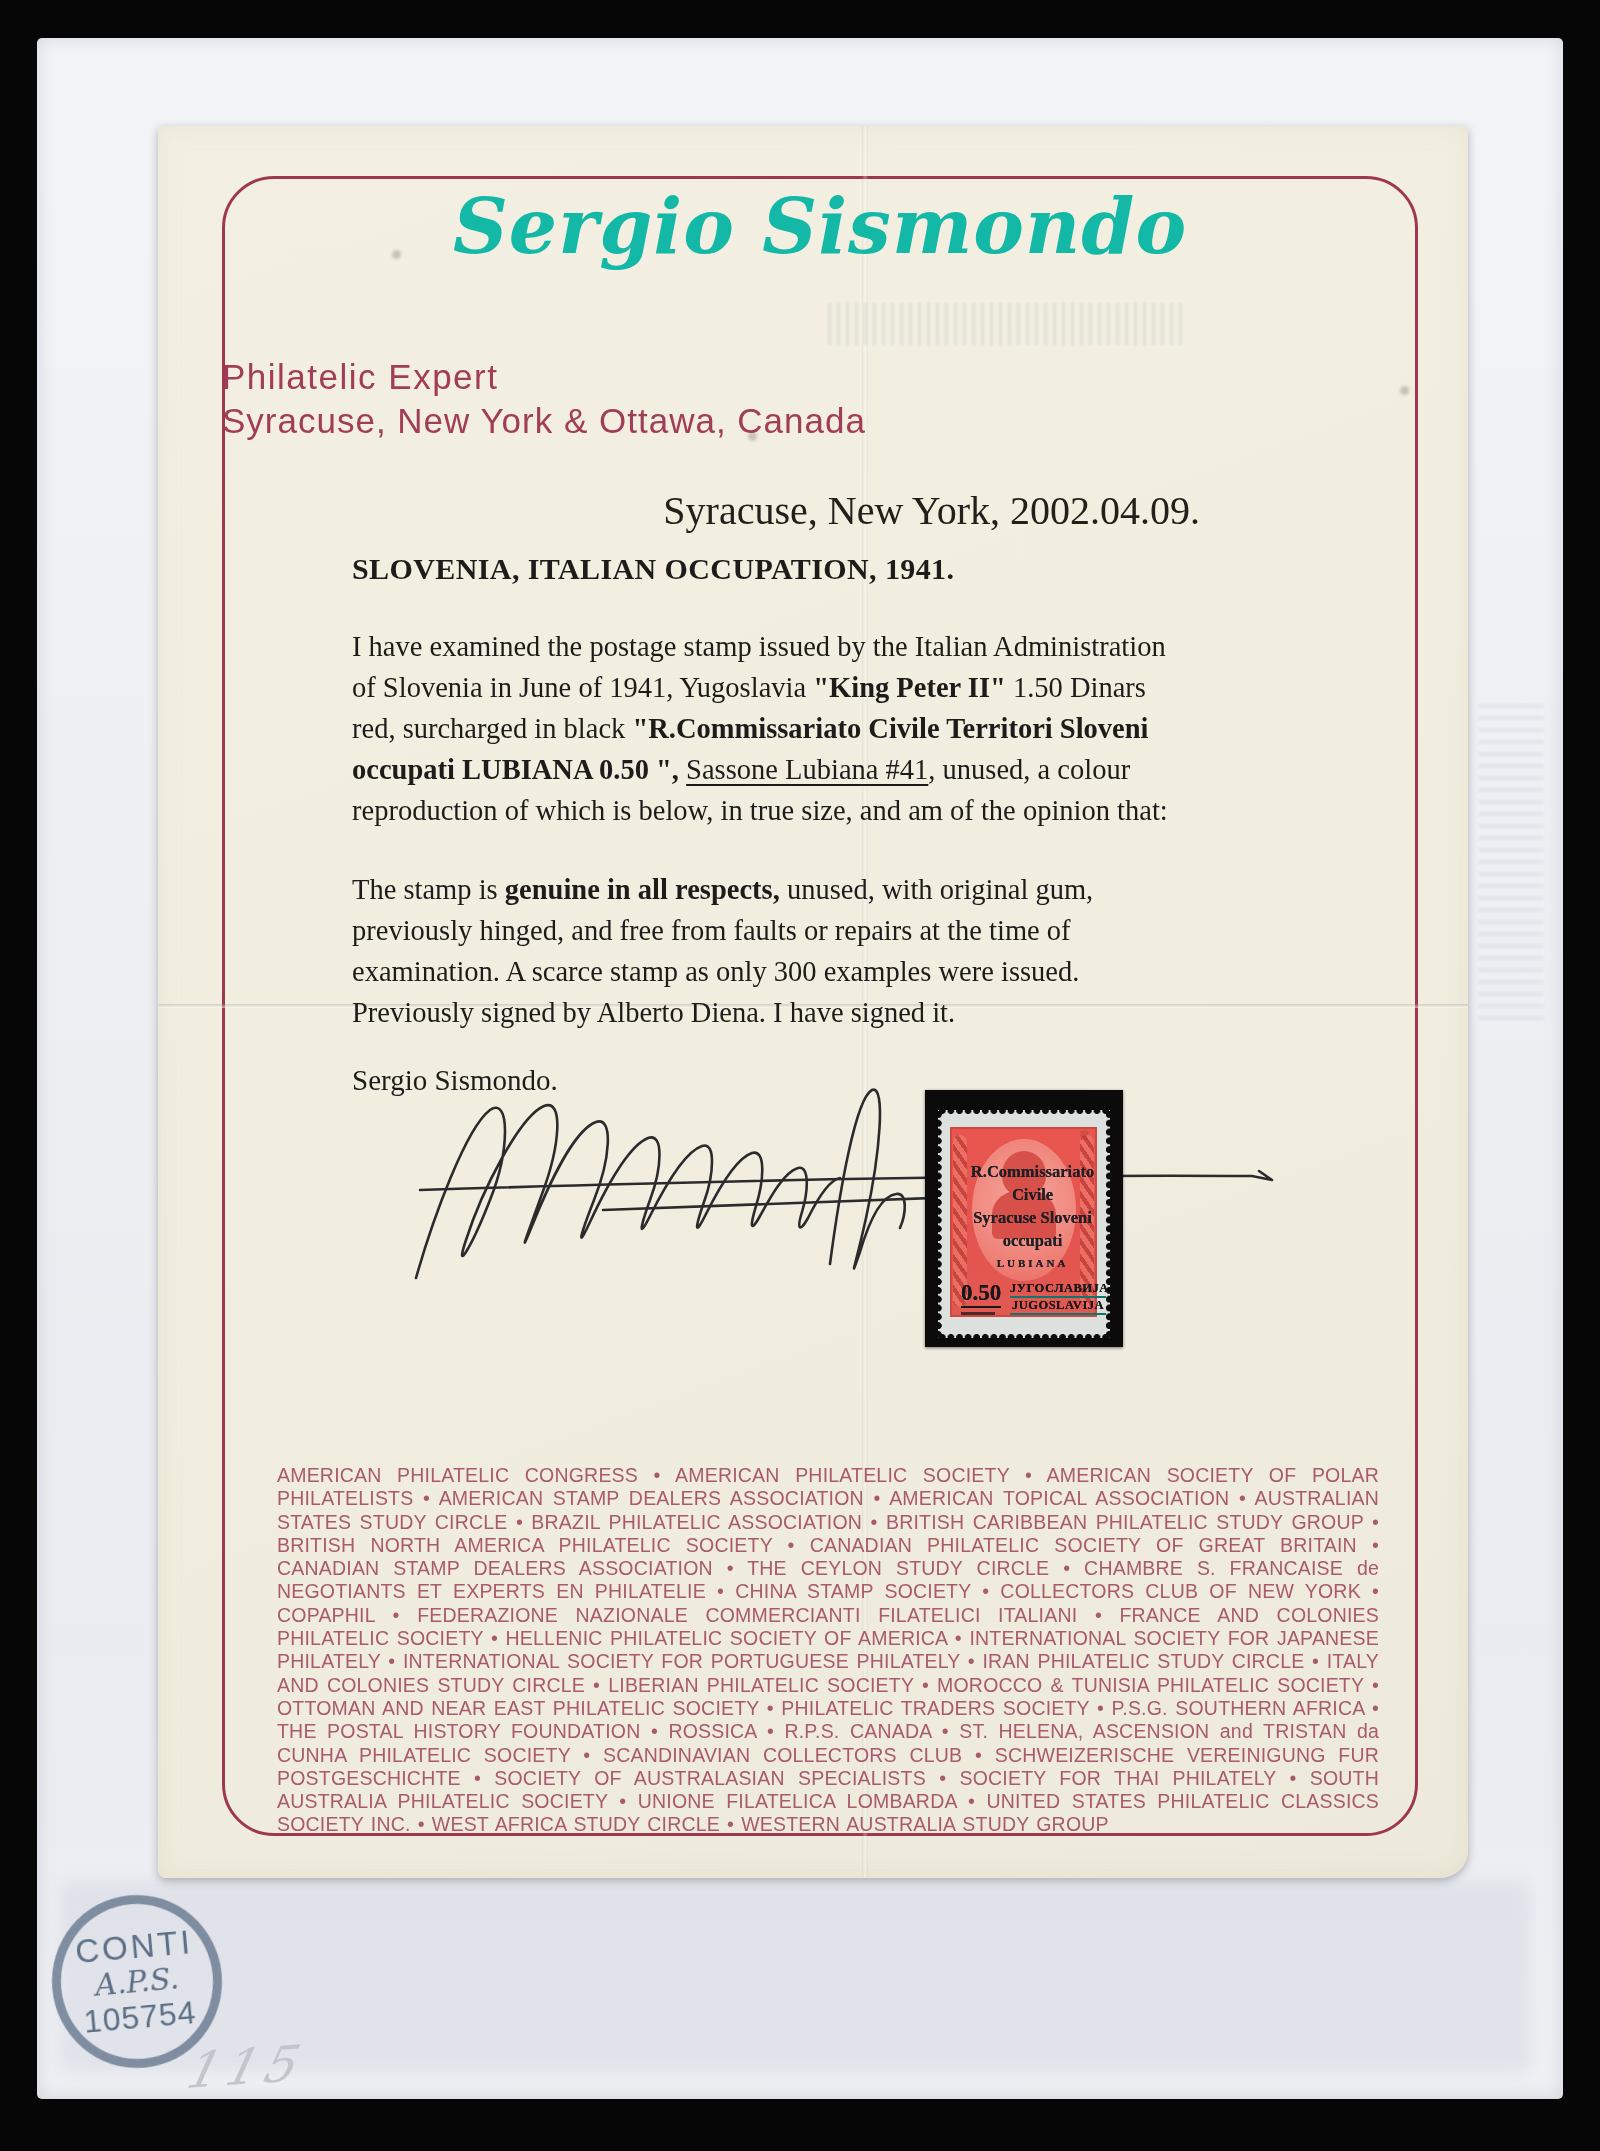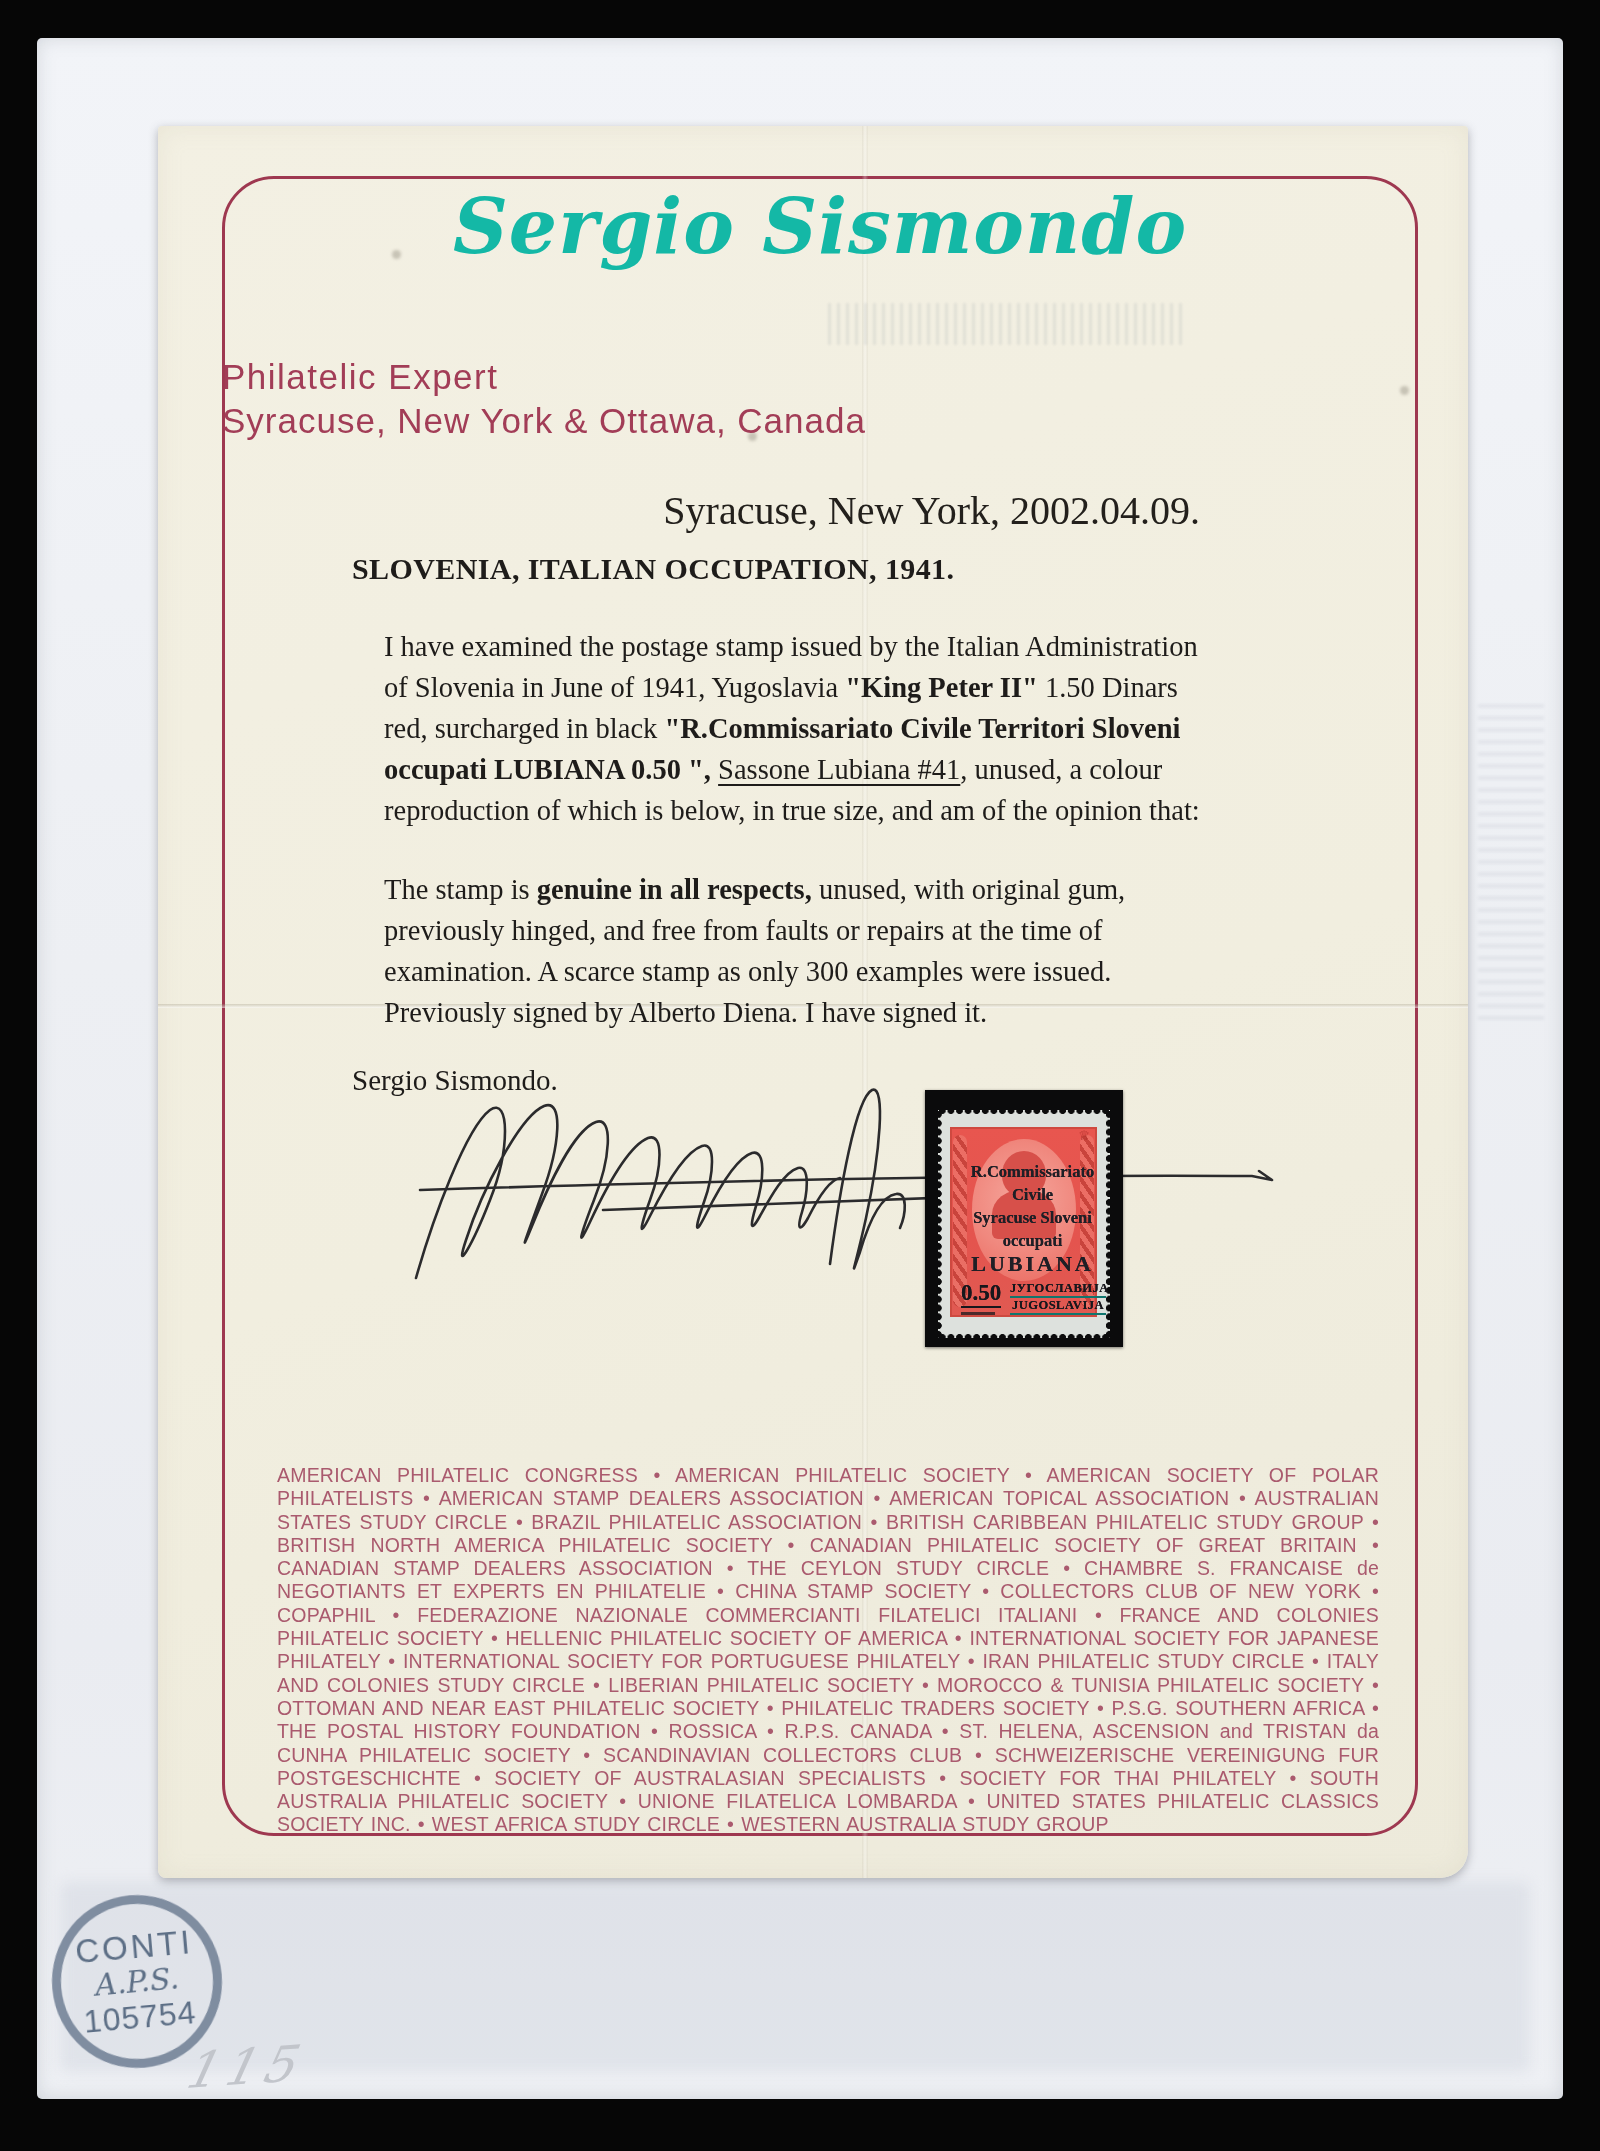--- a/index.html
+++ b/index.html
@@ -68,21 +68,21 @@
   
   .dateline{
     left:352px;top:487px;width:848px;text-align:right;white-space:nowrap;
     font-size:40px;color:#23201c;
   }
   .heading{
     left:352px;top:552px;white-space:nowrap;
     font-size:30px;font-weight:700;color:#1e1c1a;letter-spacing:.4px;
   }
   .para{left:352px;color:#1e1c1a;font-size:28.5px;line-height:41px;}
-  .para .line{white-space:nowrap;margin-left:32px;}
+  .para .line{white-space:nowrap;}
   .p1{top:626px;}
   .p2{top:869px;}
   .signoff{left:352px;top:1064px;font-size:29px;color:#1e1c1a;white-space:nowrap;}
   .bold{font-weight:700;}
   .uline{text-decoration:underline;text-decoration-thickness:2px;text-underline-offset:5px;}
 
   
   .sig{left:378px;top:1068px;width:916px;height:234px;}
 
   
@@ -100,21 +100,21 @@
     background:radial-gradient(circle at 50% 42%,#f5a69c 0%,#f0887e 55%,#ea6a60 100%);}
   .head{position:absolute;left:52px;top:24px;width:44px;height:46px;border-radius:50% 50% 46% 46%;background:#d7504a;}
   .bust{position:absolute;left:42px;top:62px;width:64px;height:50px;border-radius:50% 50% 6px 6px;background:#d7504a;}
   .laurel{position:absolute;top:8px;width:14px;height:172px;border-radius:7px;
     background:repeating-linear-gradient(55deg,rgba(198,66,58,.9) 0 4px,rgba(240,130,118,.55) 4px 9px);}
   .laurel.l{left:3px;} .laurel.r{right:3px;}
   .crown{position:absolute;right:7px;top:1px;font-size:13px;color:rgba(165,42,38,.95);font-family:"DejaVu Sans",sans-serif;}
   .overprint{position:absolute;left:0;top:70px;width:215px;text-align:center;
     font-family:"Liberation Serif",serif;font-weight:700;color:#1f1f26;
     font-size:16.5px;line-height:23px;text-shadow:0 0 .6px #1f1f26;}
-  .overprint .op-last{letter-spacing:3px;font-size:22px;}
+  .overprint .op-last{letter-spacing:3px;font-size:11px;}
   .value{position:absolute;left:36px;top:190px;font-family:"Liberation Serif",serif;font-weight:700;
     font-size:23px;color:#17171c;border-bottom:2.5px solid #17171c;line-height:26px;text-shadow:0 0 .6px #17171c;}
   .value-sub{position:absolute;left:36px;top:222px;width:34px;height:3px;background:rgba(25,25,30,.75);}
   .country{position:absolute;left:85px;top:191px;width:96px;text-align:center;
     font-family:"Liberation Serif",serif;font-weight:700;color:#17171c;}
   .country div{font-size:12.5px;line-height:15px;border-bottom:2px solid #0f766e;letter-spacing:.5px;text-shadow:0 0 .5px #17171c;}
 
   
   .footer{
     left:277px;top:1464px;width:1102px;

